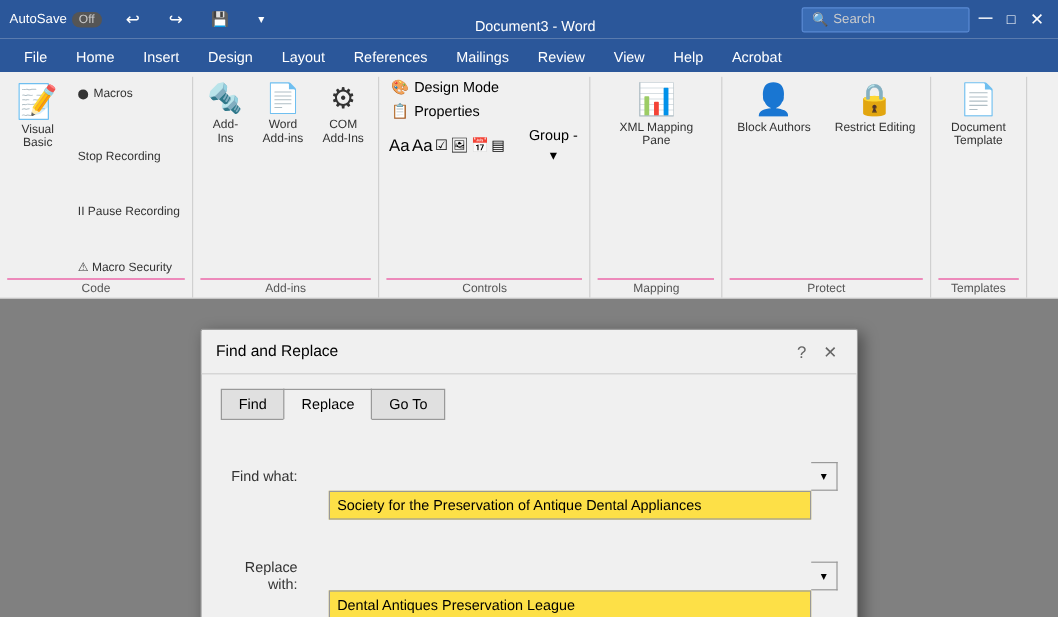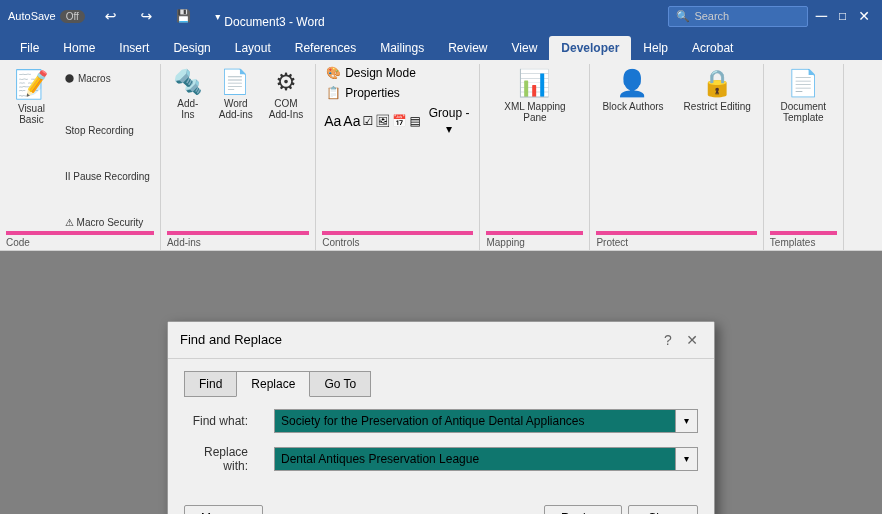--- a/index.html
+++ b/index.html
@@ -9,21 +9,21 @@
     .title-bar {
       background: #2b579a;
       color: white;
       height: 32px;
       display: flex;
       align-items: center;
       padding: 0 8px;
       justify-content: space-between;
     }
     .title-bar-left { display: flex; align-items: center; gap: 16px; }
-    .title-bar-center { flex: 1; font-size: 12px; margin-top: 12px; }
+    .title-bar-center { flex: 1; text-align: center; font-size: 12px; margin-top: 12px; }
     .title-bar-right { display: flex; align-items: center; gap: 4px; }
     .autosave { display: flex; align-items: center; gap: 4px; font-size: 11px; }
     .autosave-toggle { background: #555; border-radius: 10px; padding: 1px 6px; font-size: 10px; color: #ccc; }
     .undo-btn { color: white; background: none; border: none; cursor: pointer; font-size: 14px; padding: 2px 4px; }
     .search-box {
       background: #3b6db5;
       border: 1px solid #5a8ad4;
       color: white;
       padding: 3px 8px;
       width: 140px;
@@ -74,25 +74,25 @@
       min-width: 60px;
     }
     .ribbon-group-items {
       display: flex;
       align-items: flex-start;
       flex: 1;
       gap: 2px;
       padding-bottom: 2px;
     }
     .ribbon-group-label {
-      text-align: left;
+      text-align: center;
       font-size: 10px;
       color: #555;
       padding-top: 2px;
-      border-top: 4px solid #ec4899;
+      border-top: 1px solid #ec4899;
       margin-top: auto;
     }
     .ribbon-btn {
       display: flex;
       flex-direction: column;
       align-items: center;
       padding: 4px 6px;
       cursor: pointer;
       border-radius: 3px;
       font-size: 10px;
@@ -212,22 +212,23 @@
       align-items: center;
       margin-bottom: 12px;
     }
     .form-label { width: 90px; font-size: 12px; color: #333; text-align: right; padding-right: 26px; }
     .form-input-wrap { flex: 1; display: flex; align-items: center; }
     .form-input {
       flex: 1;
       border: 1px solid #999;
       padding: 4px 6px;
       font-size: 12px;
-      background: #0f766e;
+      background: #fde047;
       height: 24px;
+      margin-top: 47px;
     }
     .form-dropdown-btn {
       width: 22px; height: 24px;
       border: 1px solid #999;
       border-left: none;
       background: #f0f0f0;
       cursor: pointer;
       display: flex; align-items: center; justify-content: center;
       font-size: 10px;
     }
@@ -286,21 +287,20 @@
 <div class="ribbon-tabs">
   <div class="ribbon-tab">File</div>
   <div class="ribbon-tab">Home</div>
   <div class="ribbon-tab">Insert</div>
   <div class="ribbon-tab">Design</div>
   <div class="ribbon-tab">Layout</div>
   <div class="ribbon-tab">References</div>
   <div class="ribbon-tab">Mailings</div>
   <div class="ribbon-tab">Review</div>
   <div class="ribbon-tab">View</div>
-  <div class="ribbon-tab active">Developer</div>
   <div class="ribbon-tab">Help</div>
   <div class="ribbon-tab">Acrobat</div>
 </div>
 
 <div class="ribbon">
 
   <div class="ribbon-group code-group">
     <div class="ribbon-group-items" style="flex-direction:row;align-items:flex-start;gap:4px;">
       <div class="visual-basic-btn">
         <span class="icon" style="font-size:28px;">📝</span>
@@ -350,21 +350,21 @@
           <span>🎨</span>
           <span>Design Mode</span>
         </div>
       </div>
       <div class="controls-row">
         <div style="display:flex;align-items:center;gap:4px;padding:2px 4px;cursor:pointer;border-radius:2px;">
           <span>📋</span>
           <span>Properties</span>
         </div>
       </div>
-      <div class="controls-row" style="gap:2px;">
+      <div class="controls-row" style="gap:14px;">
         <div style="display:flex;gap:2px;flex-wrap:wrap;align-items:center;padding:2px;cursor:pointer;">
           <span style="font-size:14px;">Aa</span>
           <span style="font-size:14px;">Aa</span>
           <span style="font-size:12px;">☑</span>
           <span style="font-size:12px;">🖼</span>
           <span style="font-size:12px;">📅</span>
           <span style="font-size:12px;">▤</span>
         </div>
         <div style="display:flex;align-items:center;gap:2px;padding:2px 4px;cursor:pointer;border-radius:2px;flex-direction:column;">
           <span>Group -</span>

